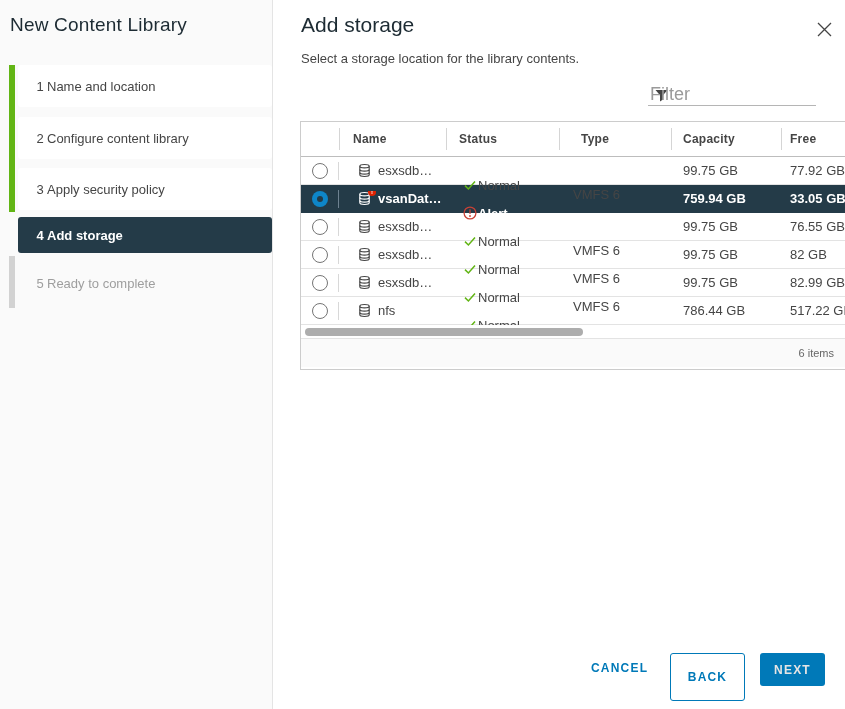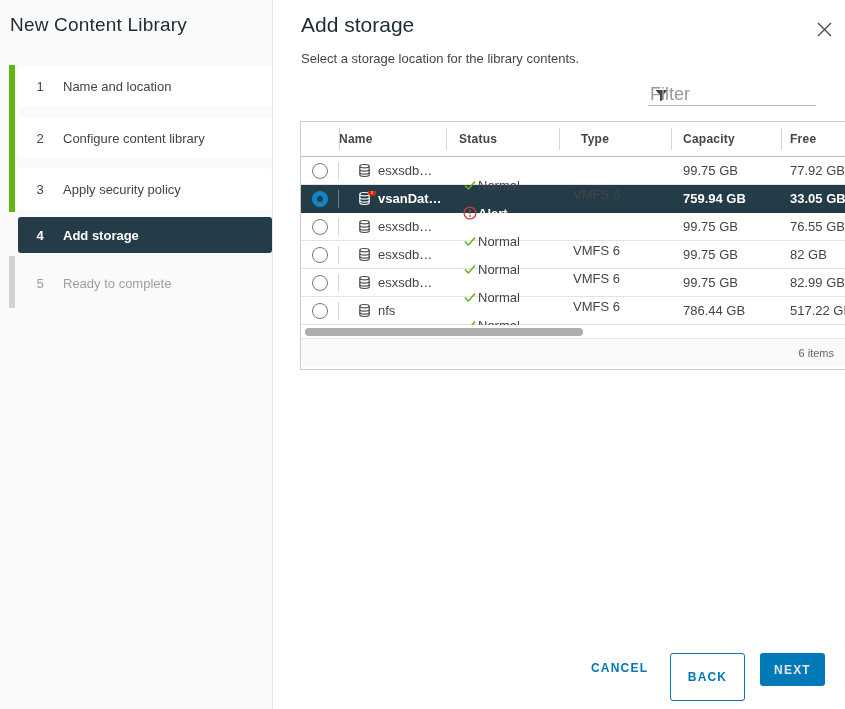--- a/index.html
+++ b/index.html
@@ -11,21 +11,21 @@
   .sidebar { position:absolute; left:0; top:0; width:273px; height:709px;
              background:#FAFAFA; border-right:1px solid #E4E4E4; }
   .wizard-title { position:absolute; left:10px; top:14px; font-size:19px;
                   font-weight:400; color:#1D2B33; letter-spacing:.2px; white-space:nowrap; }
   .track { position:absolute; left:9px; width:6px; }
   .track.green { top:65px; height:147px; background:#62B515; }
   .track.gray  { top:256px; height:52px; background:#D2D2D2; }
   .step { position:absolute; left:18px; width:254px; display:flex; align-items:center;
           font-size:13px; color:#454545; border-radius:3px; cursor:pointer; }
   .step .num { width:14px; margin-left:15px; text-align:center; flex:none; }
-  .step .lbl { margin-left:16px; white-space:nowrap; }
+  .step .lbl { white-space:nowrap; }
   .step.card { background:#fff; height:42px; }
   .s1 { top:65px; } .s2 { top:117px; } .s3 { top:168px; }
   .step.active { top:217px; height:36px; background:#243B48; color:#fff; font-weight:700; }
   .step.upcoming { top:265px; height:36px; color:#9E9E9E; background:transparent; }
 
   
   .page-title { position:absolute; left:301px; top:13px; font-size:21px;
                 font-weight:400; color:#1D2B33; }
   .close-btn { position:absolute; left:811px; top:16px; width:26px; height:26px;
                background:none; border:none; cursor:pointer; display:flex;
@@ -42,21 +42,21 @@
 
   
   .grid { position:absolute; left:300px; top:121px; width:545px; height:249px;
           overflow:hidden; border:1px solid #CCCCCC; border-right:none; background:#fff; }
   .grid-scroll { width:1060px; }
   .ghead { display:flex; height:35px; border-bottom:1px solid #BDBDBD; align-items:stretch; }
   .hcell { display:flex; align-items:center; font-size:12px; font-weight:700;
            color:#454545; letter-spacing:.02em; position:relative; cursor:pointer; }
   .hcell:not(.h-radio)::before { content:""; position:absolute; left:0; top:6px; bottom:6px;
            width:1px; background:#D5D5D5; }
-  .h-radio { width:38px; } .h-name { width:107px; }
+  .h-radio { width:38px; } .h-name { width:107px; padding-left:14px; }
   .h-status { width:113px; padding-left:13px; } .h-type { width:112px; padding-left:22px; }
   .h-cap { width:110px; padding-left:12px; } .h-free { flex:1; padding-left:9px; }
 
   .row { display:flex; height:28px; align-items:center; border-bottom:1px solid #E3E3E3;
          font-size:13px; color:#454545; background:#fff; cursor:pointer; }
   .row.selected { background:#243B48; color:#fff; border-color:#243B48; font-weight:600; }
   .c-radio { width:37px; display:flex; justify-content:center; flex:none; }
   .cell-sep { width:1px; height:18px; background:#D8D8D8; flex:none; }
   .row.selected .cell-sep { background:#6E8291; }
   .radio { width:16px; height:16px; border-radius:50%; border:1px solid #757575;

